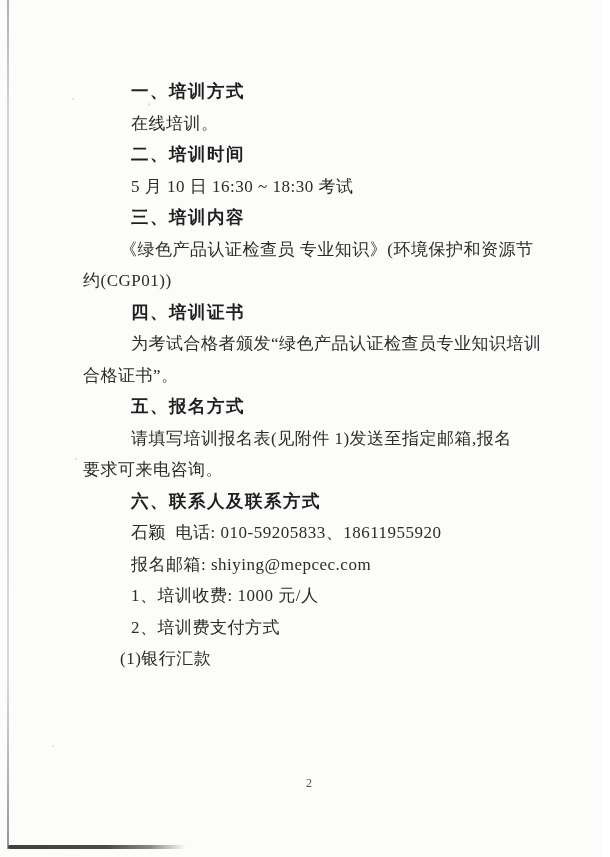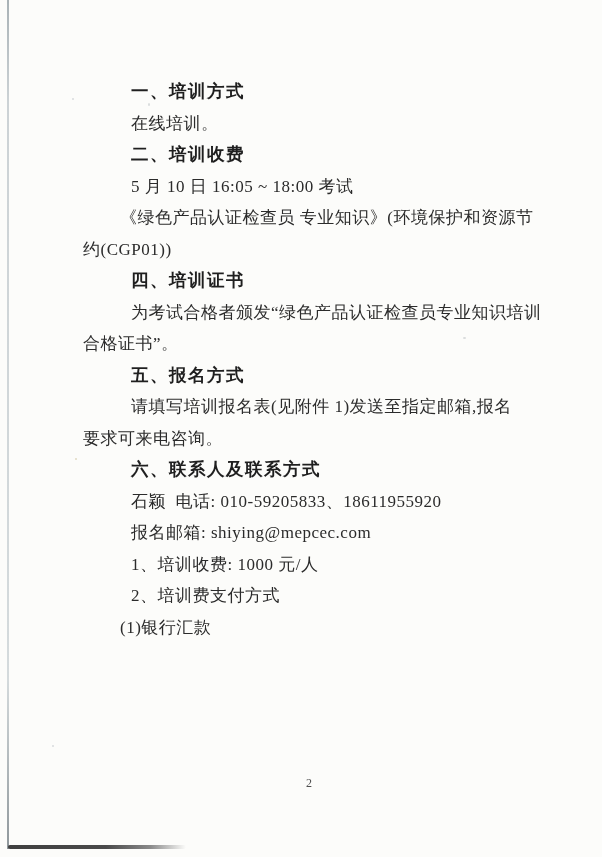--- a/index.html
+++ b/index.html
@@ -50,22 +50,23 @@
   <div class="bottom-edge"></div>
   <div class="speck s1"></div>
   <div class="speck s2"></div>
   <div class="speck s3"></div>
   <div class="speck s4"></div>
   <div class="speck s5"></div>
 
   <div class="content">
     <div class="line heading indent">一、培训方式</div>
     <div class="line body indent">在线培训。</div>
-    <div class="line heading indent">二、培训收费</div>
-    <div class="line body indent">5 月 10 日 16:05 ~ 18:00 考试</div>
+    <div class="line heading indent">二、培训时间</div>
+    <div class="line body indent">5 月 10 日 16:30 ~ 18:30 考试</div>
+    <div class="line heading indent">三、培训内容</div>
     <div class="line body indent-paren">《绿色产品认证检查员 专业知识》(环境保护和资源节</div>
     <div class="line body">约(CGP01))</div>
     <div class="line heading indent">四、培训证书</div>
     <div class="line body indent">为考试合格者颁发“绿色产品认证检查员专业知识培训</div>
     <div class="line body">合格证书”。</div>
     <div class="line heading indent">五、报名方式</div>
     <div class="line body indent">请填写培训报名表(见附件 1)发送至指定邮箱,报名</div>
     <div class="line body">要求可来电咨询。</div>
     <div class="line heading indent">六、联系人及联系方式</div>
     <div class="line body indent">石颖  电话: 010-59205833、18611955920</div>

